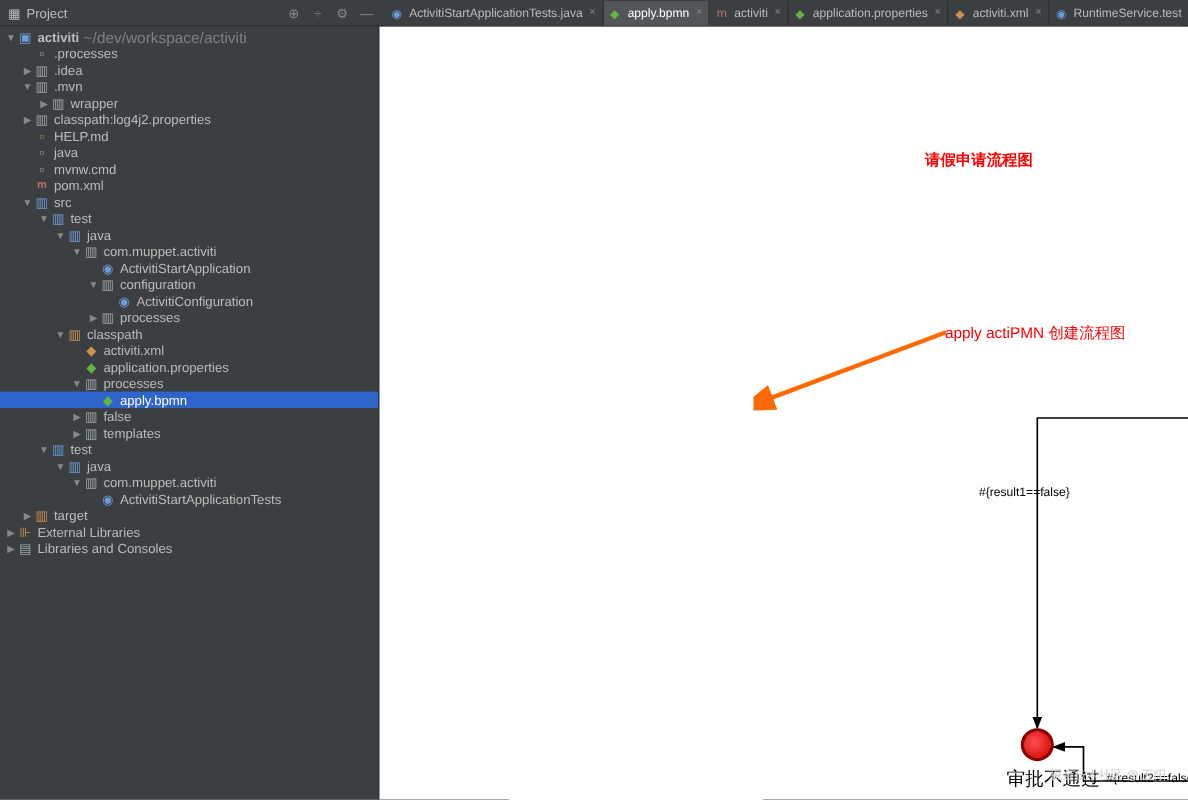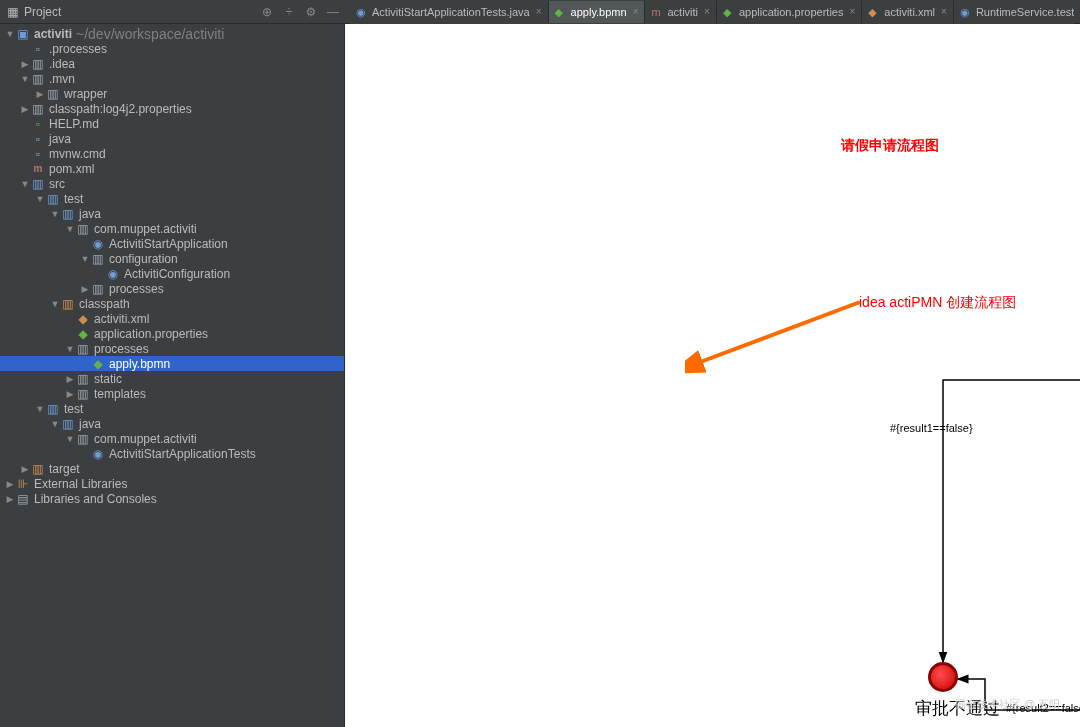--- a/index.html
+++ b/index.html
@@ -318,21 +318,21 @@
         <span>processes</span>
       </div>
       <div class="tree-row selected" style="padding-left: 79px;">
         <span class="arrow"></span>
         <span class="icon ic-green">◆</span>
         <span>apply.bpmn</span>
       </div>
       <div class="tree-row" style="padding-left: 64px;">
         <span class="arrow">▶</span>
         <span class="icon ic-folder">▥</span>
-        <span>static</span>
+        <span>false</span>
       </div>
       <div class="tree-row" style="padding-left: 64px;">
         <span class="arrow">▶</span>
         <span class="icon ic-folder">▥</span>
         <span>templates</span>
       </div>
       <div class="tree-row" style="padding-left: 34px;">
         <span class="arrow">▼</span>
         <span class="icon ic-folder-blue">▥</span>
         <span>test</span>
@@ -364,21 +364,21 @@
       </div>
       <div class="tree-row" style="padding-left: 4px;">
         <span class="arrow">▶</span>
         <span class="icon ic-folder">▤</span>
         <span>Libraries and Consoles</span>
       </div>
     </div>
 
   <div class="editor">
     <div class="diagram-title">请假申请流程图</div>
-    <div class="diagram-annotation">idea actiPMN 创建流程图</div>
+    <div class="diagram-annotation">apply actiPMN 创建流程图</div>
 
     <svg class="arrow-anno" viewBox="0 0 180 90">
       <defs>
           <marker id="ah" markerWidth="10" markerHeight="10" refX="2" refY="3" orient="auto">
             <path d="M0,0 L0,6 L9,3 z" fill="#ff6a00"></path>
           </marker>
         </defs>
       <line x1="175" y1="18" x2="10" y2="80" stroke="#ff6a00" stroke-width="4" marker-end="url(#ah)"></line>
     </svg>
 
@@ -393,21 +393,21 @@
       <line x1="811" y1="293" x2="811" y2="342" stroke="#000" stroke-width="1.5" marker-end="url(#arrw)"></line>
       <path d="M798,356 L598,356 L598,638" fill="none" stroke="#000" stroke-width="1.5" marker-end="url(#arrw)"></path>
       <line x1="811" y1="370" x2="811" y2="437" stroke="#000" stroke-width="1.5" marker-end="url(#arrw)"></line>
       <line x1="825" y1="451" x2="968" y2="451" stroke="#000" stroke-width="1.5" marker-end="url(#arrw)"></line>
       <line x1="811" y1="465" x2="811" y2="542" stroke="#000" stroke-width="1.5" marker-end="url(#arrw)"></line>
       <line x1="811" y1="591" x2="811" y2="628" stroke="#000" stroke-width="1.5" marker-end="url(#arrw)"></line>
       <path d="M825,642 L938,642 L938,567 L984,567 L984,467" fill="none" stroke="#000" stroke-width="1.5" marker-end="url(#arrw)"></path>
       <path d="M811,656 L811,686 L640,686 L640,655 L613,655" fill="none" stroke="#000" stroke-width="1.5" marker-end="url(#arrw)"></path>
     </svg>
 
-    <div class="flow-label" style="left:545px;top:398px">#{result1==false}</div>
+    <div class="flow-label" style="left:545px;top:418px">#{result1==false}</div>
 
     <div class="flow-label" style="left:661px;top:678px">#{result2==false}</div>
 
     <div class="bpmn-end" style="left:583px;top:638px"></div>
     <div class="node-label" style="left:570px;top:673px">审批不通过</div>
 
     <div class="watermark">掘金技术社区 @ 五阳</div>
   </div>
 </div>
 

